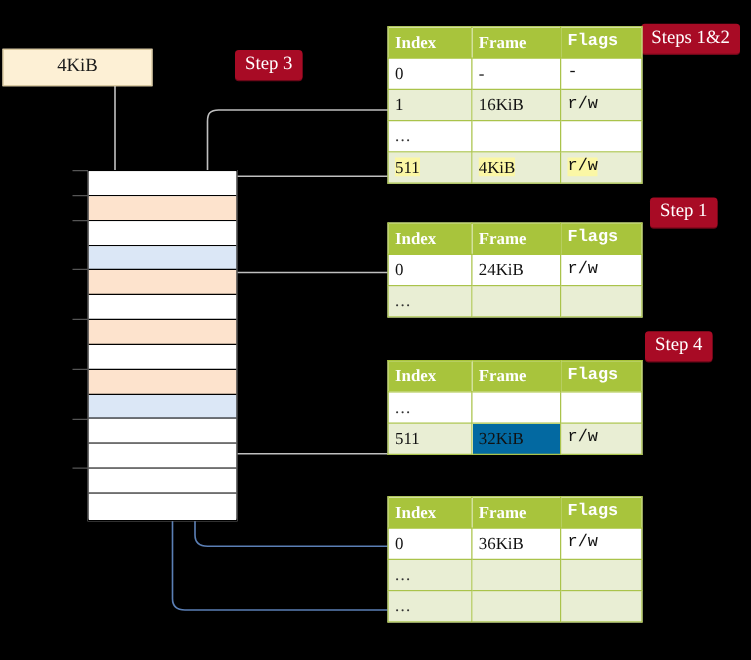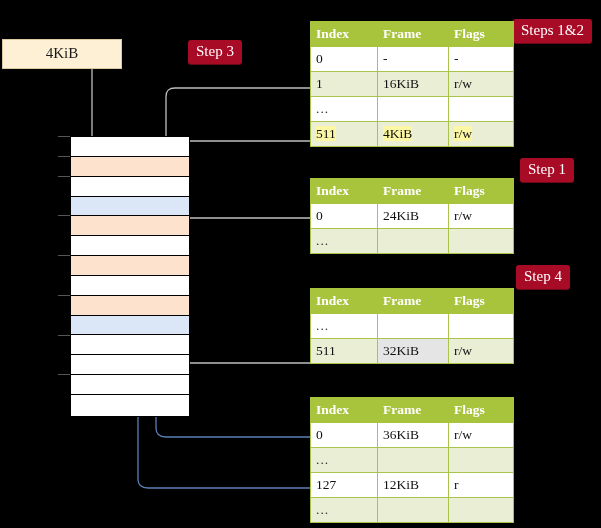--- a/index.html
+++ b/index.html
@@ -108,21 +108,21 @@
     background: #a8c43c;
     color: #ffffff;
     font-weight: bold;
     font-size: 13.5px;
     border-color: #a8c43c;
   }
   .ptable tr.alt td { background: #e9eed4; }
   .ptable tr.plain td { background: #ffffff; }
   .col-i { width: 56px; }
   .col-f { width: 60px; }
-  .col-g { width: 54px; }
+  .col-g { width: 54px; font-family: Liberation Mono, monospace; }
   .dots { letter-spacing: 1px; color: #333; }
 </style>
 </head>
 <body>
 
 <div class="stage">
 
   <svg class="links" viewBox="0 0 601 528">
     <defs>
       <marker id="ahGray" markerWidth="7" markerHeight="7" refX="3.2" refY="5.6" orient="auto" markerUnits="userSpaceOnUse">
@@ -255,21 +255,21 @@
           </tr>
         </thead>
         <tbody>
           <tr class="plain">
             <td class="col-i"><span class="dots">...</span></td>
             <td class="col-f"></td>
             <td class="col-g"></td>
           </tr>
           <tr class="alt">
             <td class="col-i" style="background: rgb(233, 238, 212);">511</td>
-            <td class="col-f" style="background: #e5e5e5; margin-top: 48px;">32KiB</td>
+            <td class="col-f" style="background: #0369a1; margin-top: 48px;">32KiB</td>
             <td class="col-g" style="background: rgb(233, 238, 212);">r/w</td>
           </tr>
         </tbody>
       </table>
       <table class="ptable" style="left: 310px; top: 397px;">
         <thead>
           <tr>
             <th class="col-i" style="background: rgb(168, 196, 60); border-color: rgb(168, 196, 60);">Index</th>
             <th class="col-f" style="background: rgb(168, 196, 60); border-color: rgb(168, 196, 60);">Frame</th>
             <th class="col-g" style="background: rgb(168, 196, 60); border-color: rgb(168, 196, 60);">Flags</th>
@@ -279,25 +279,20 @@
           <tr class="plain">
             <td class="col-i">0</td>
             <td class="col-f">36KiB</td>
             <td class="col-g">r/w</td>
           </tr>
           <tr class="alt">
             <td class="col-i" style="background: rgb(233, 238, 212);"><span class="dots">...</span></td>
             <td class="col-f" style="background: rgb(233, 238, 212);"></td>
             <td class="col-g" style="background: rgb(233, 238, 212);"></td>
           </tr>
-          <tr class="plain">
-            <td class="col-i">127</td>
-            <td class="col-f">12KiB</td>
-            <td class="col-g">r</td>
-          </tr>
           <tr class="alt">
             <td class="col-i" style="background: rgb(233, 238, 212);"><span class="dots">...</span></td>
             <td class="col-f" style="background: rgb(233, 238, 212);"></td>
             <td class="col-g" style="background: rgb(233, 238, 212);"></td>
           </tr>
         </tbody>
       </table>
     </div>
 
 </div>

